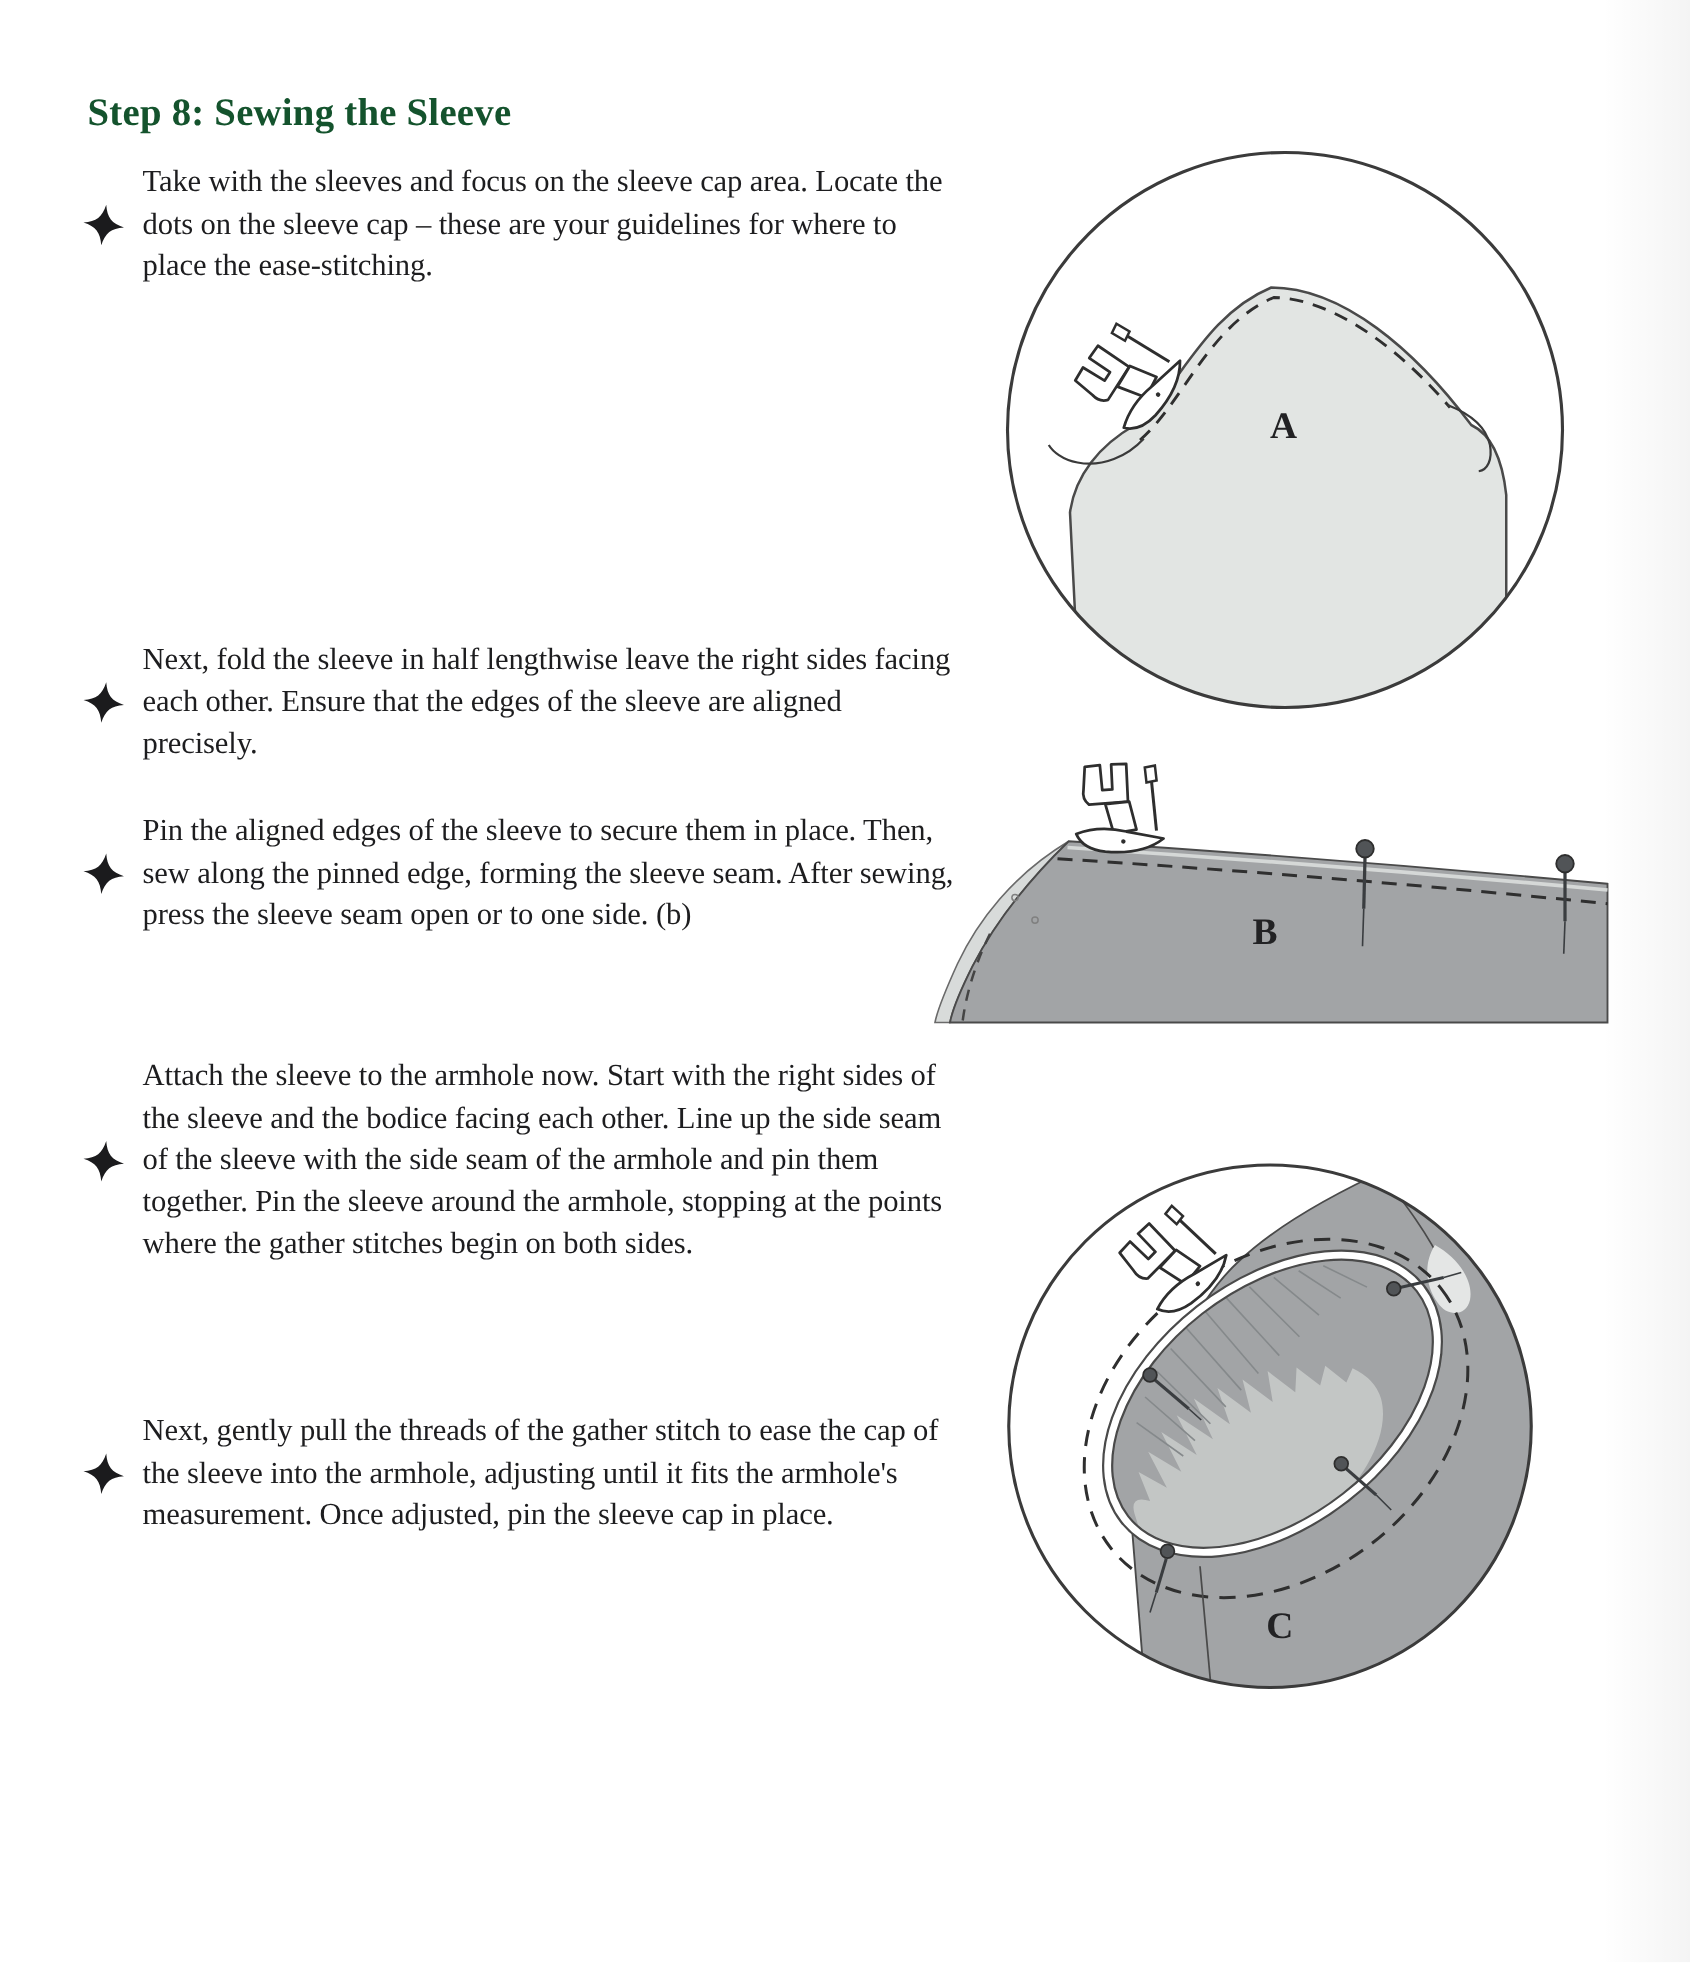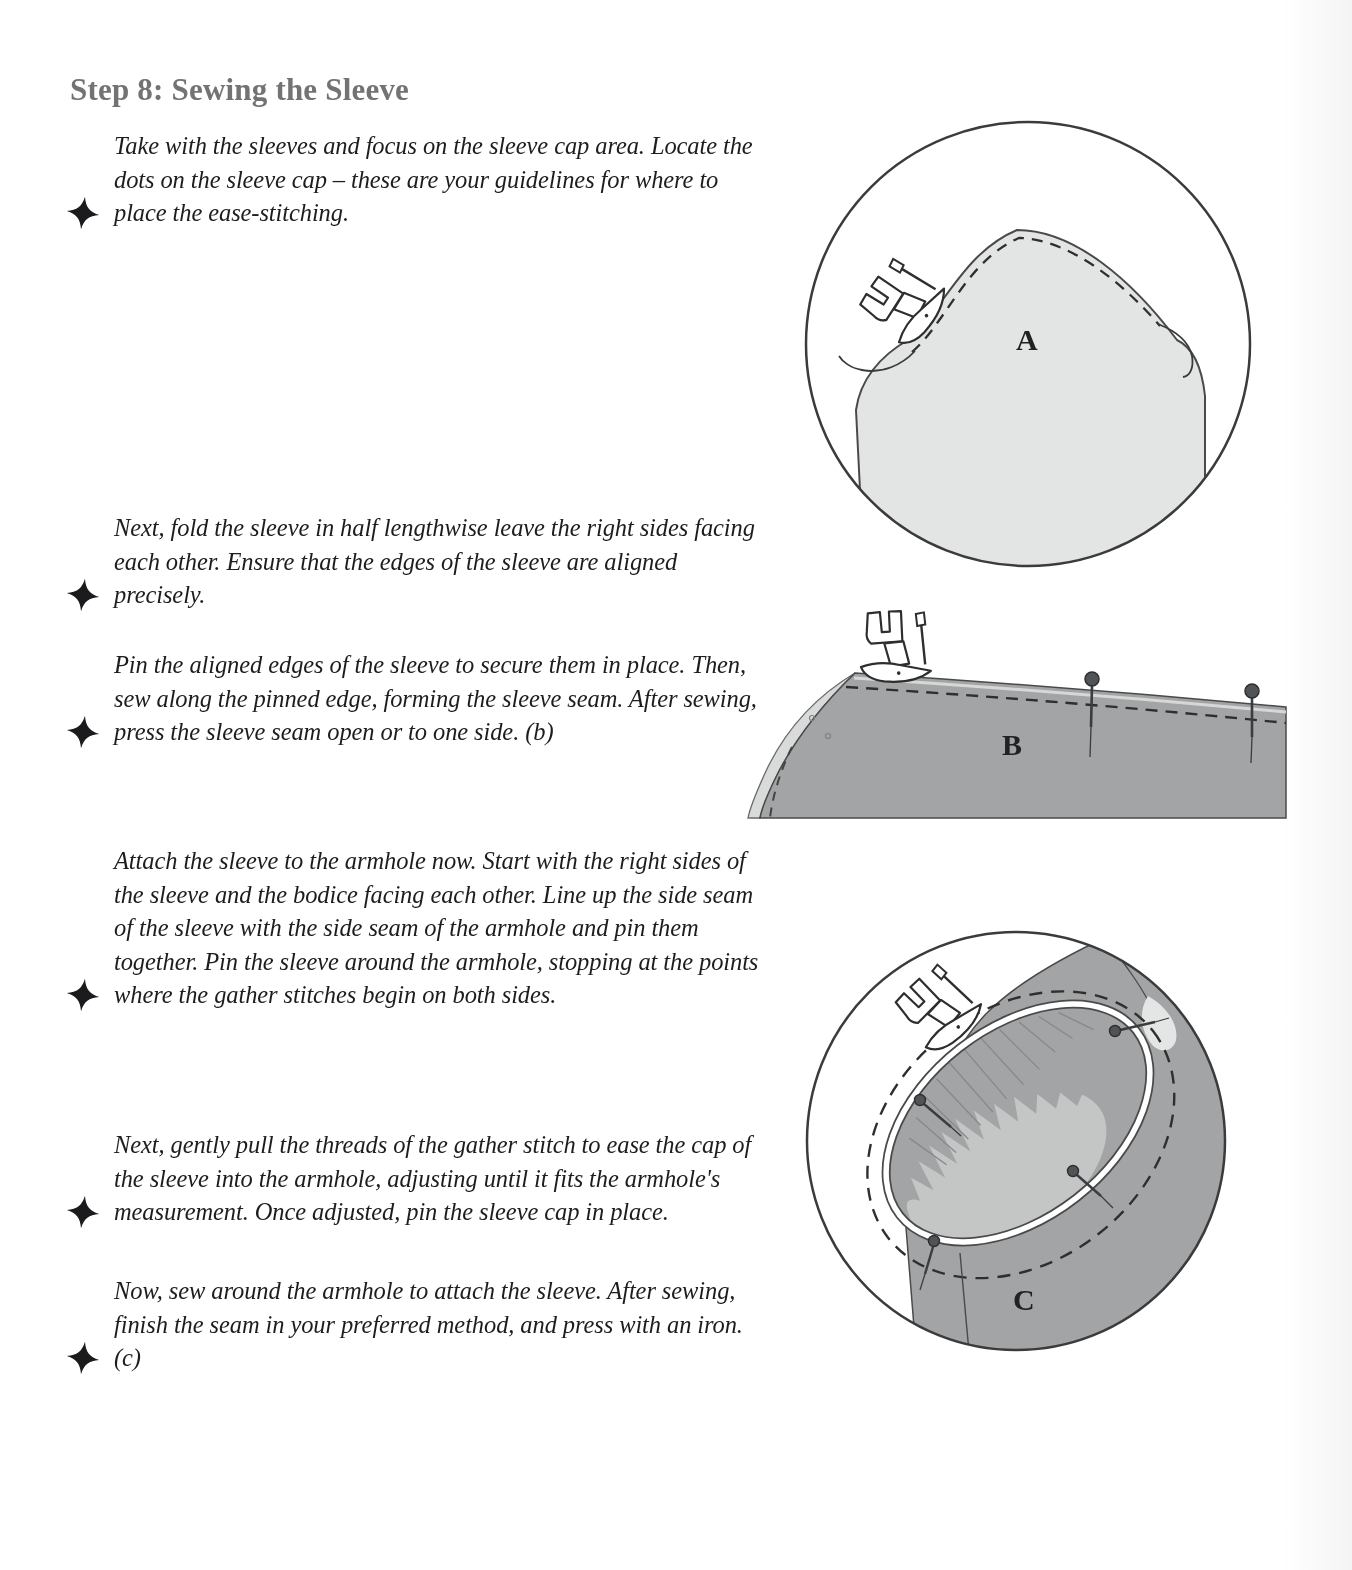--- a/index.html
+++ b/index.html
@@ -11,26 +11,26 @@
     color:#1d1d1f;
     overflow:hidden;
   }
   .edge-shade{
     position:absolute;top:0;right:0;width:70px;height:1570px;
     background:linear-gradient(to right, rgba(0,0,0,0) 0%, rgba(0,0,0,0.045) 100%);
     pointer-events:none;
   }
   .title{
     position:absolute;left:70px;top:50px;
-    font-size:31px;line-height:1.2;color:#737373;
+    font-size:31px;line-height:1.2;color:#14532d;
     letter-spacing:0.2px;
   }
   .bullet{
     position:absolute;left:66px;width:700px;
-    display:flex;align-items:flex-end;font-style:italic;
+    display:flex;align-items:center;
   }
   .bullet .star{flex:0 0 34px;margin-top:2px;}
   .bullet p{
     margin:0 0 0 14px;width:652px;
     font-size:24.5px;line-height:33.6px;letter-spacing:-0.1px;
   }
   .fig{position:absolute;}
   .fig svg{display:block;}
   .fig-label{
     font-family:"Liberation Serif","DejaVu Serif",serif;
@@ -66,26 +66,20 @@
     <svg class="star" width="34" height="34" viewBox="0 0 100 100">
         <path d="M50 2 C56 32 68 44 98 50 C68 56 56 68 50 98 C44 68 32 56 2 50 C32 44 44 32 50 2 Z" fill="#1b1b1d" transform="rotate(7 50 50)"></path>
       </svg>
     <p>Attach the sleeve to the armhole now. Start with the right sides of the sleeve and the bodice facing each other. Line up the side seam of the sleeve with the side seam of the armhole and pin them together. Pin the sleeve around the armhole, stopping at the points where the gather stitches begin on both sides.</p>
   </div>
   <div class="bullet" style="top:1128px">
     <svg class="star" width="34" height="34" viewBox="0 0 100 100">
         <path d="M50 2 C56 32 68 44 98 50 C68 56 56 68 50 98 C44 68 32 56 2 50 C32 44 44 32 50 2 Z" fill="#1b1b1d" transform="rotate(7 50 50)"></path>
       </svg>
     <p>Next, gently pull the threads of the gather stitch to ease the cap of the sleeve into the armhole, adjusting until it fits the armhole's measurement. Once adjusted, pin the sleeve cap in place.</p>
-  </div>
-  <div class="bullet" style="top:1274px">
-    <svg class="star" width="34" height="34" viewBox="0 0 100 100">
-        <path d="M50 2 C56 32 68 44 98 50 C68 56 56 68 50 98 C44 68 32 56 2 50 C32 44 44 32 50 2 Z" fill="#1b1b1d" transform="rotate(7 50 50)"></path>
-      </svg>
-    <p>Now, sew around the armhole to attach the sleeve. After sewing, finish the seam in your preferred method, and press with an iron. (c)</p>
   </div>
 
   <div class="fig" style="left:802px;top:118px">
     <svg width="452" height="452" viewBox="0 0 452 452">
       <defs>
           <clipPath id="clipA">
             <circle cx="226" cy="226" r="222"></circle>
           </clipPath>
         </defs>
       <g clip-path="url(#clipA)">

